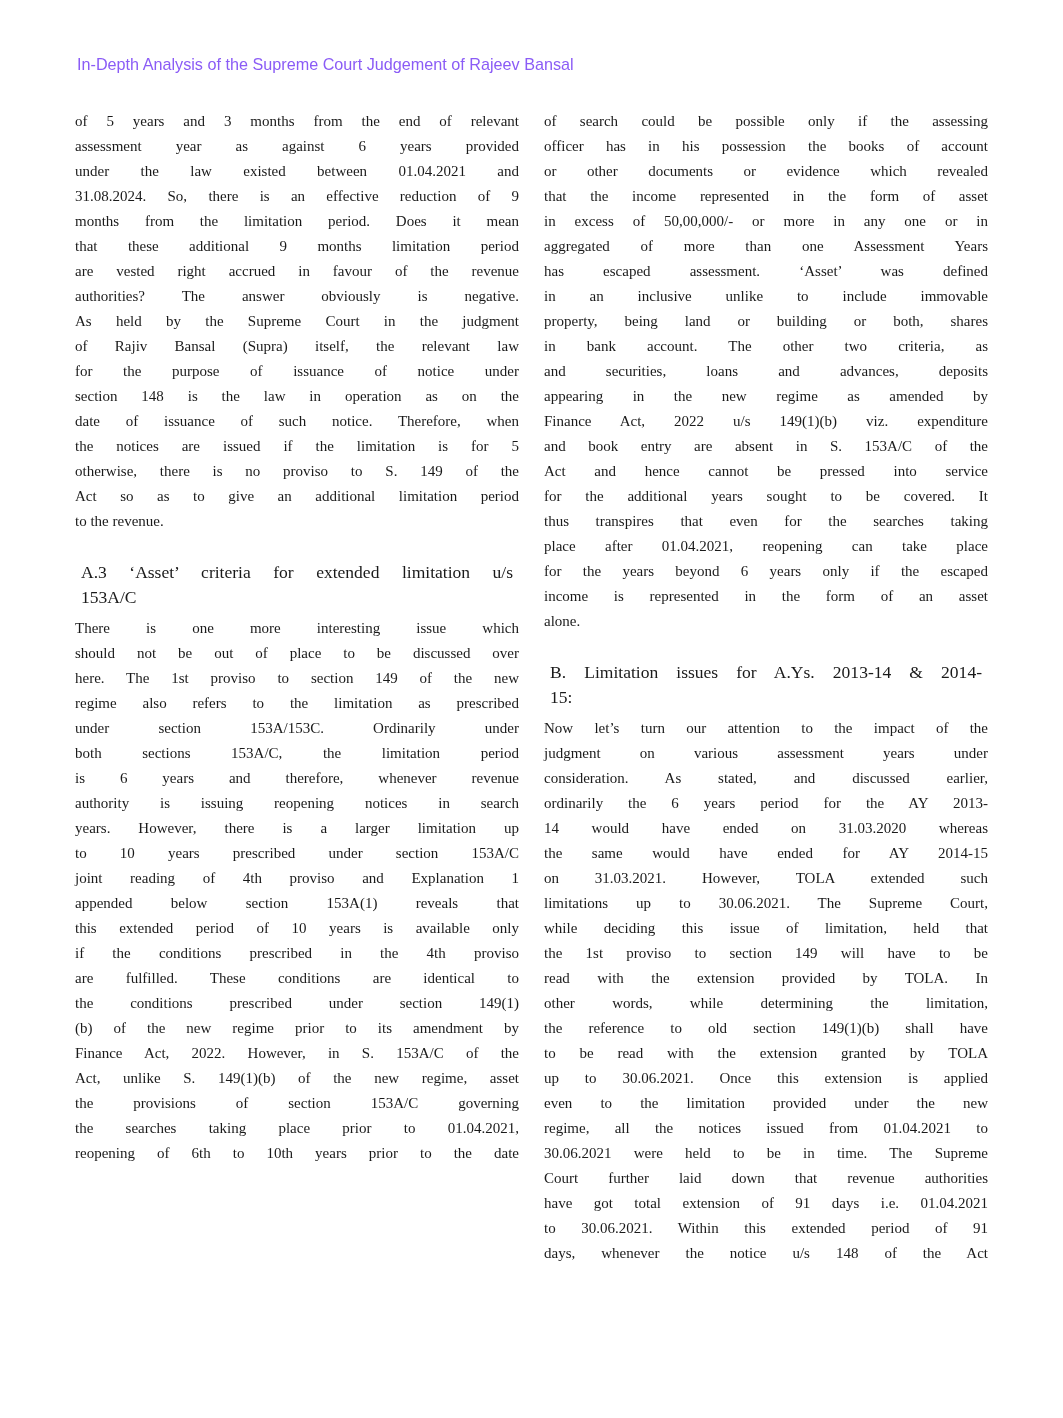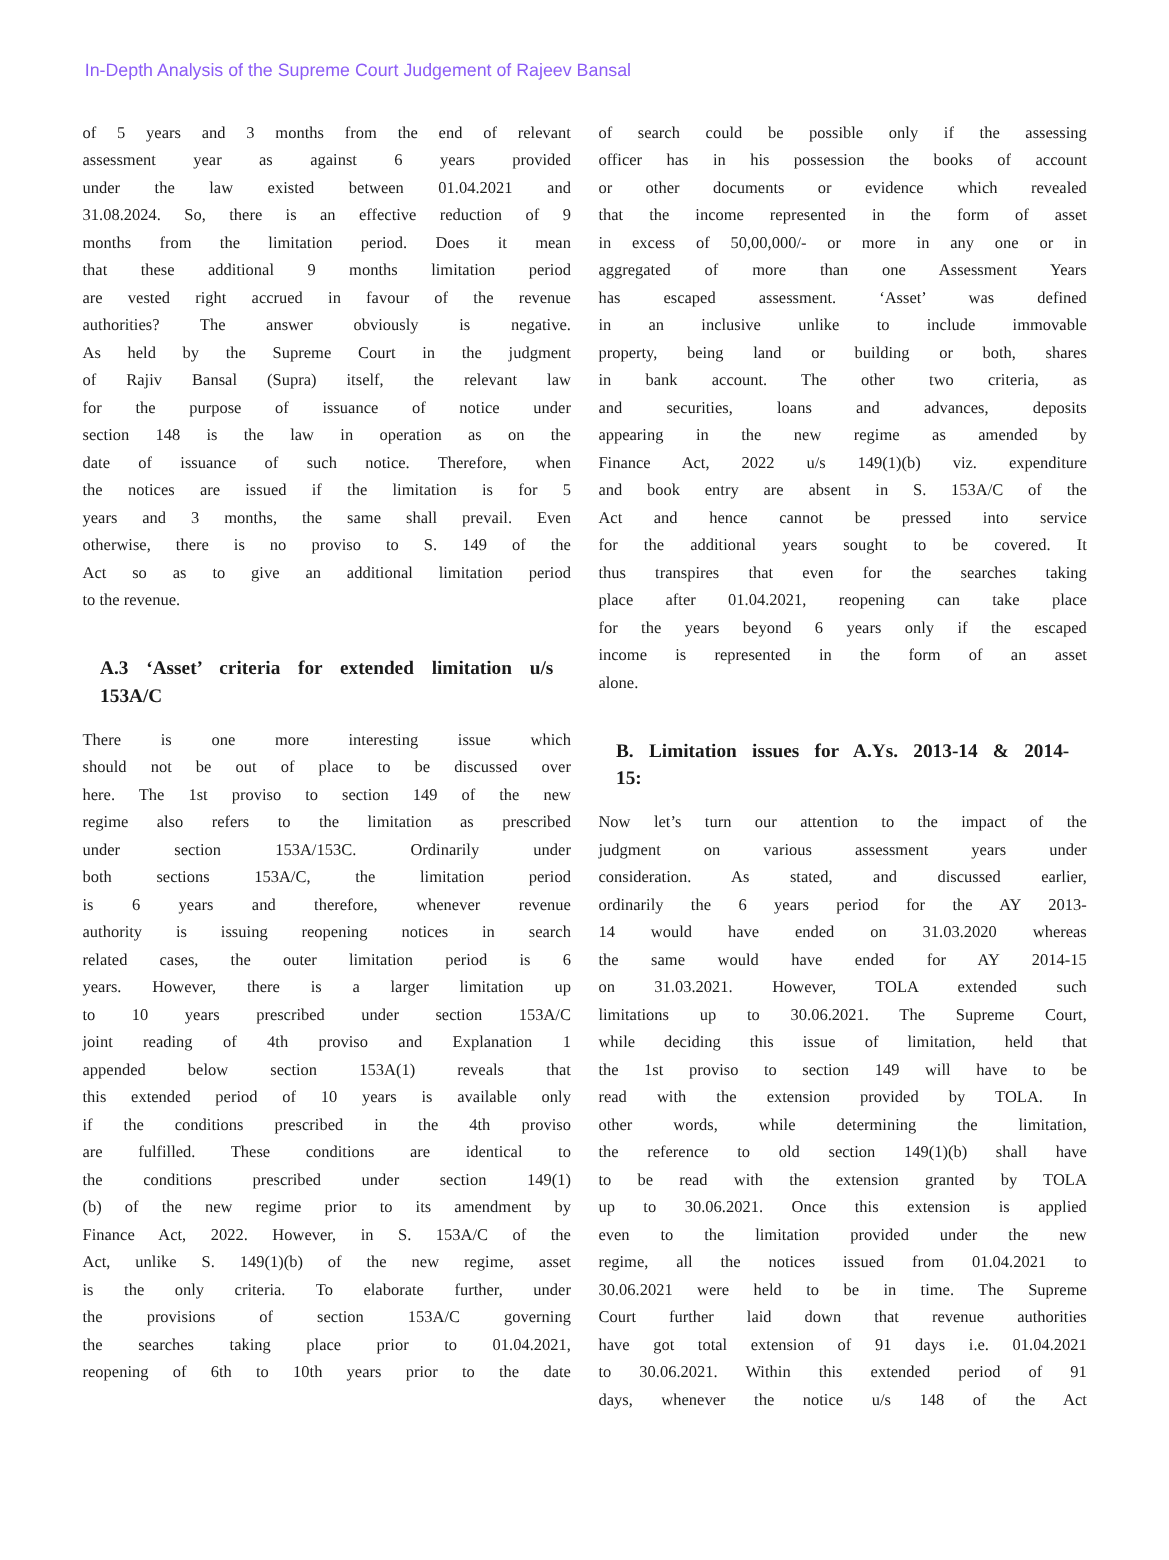--- a/index.html
+++ b/index.html
@@ -44,22 +44,22 @@
       text-align: justify;
       text-align-last: justify;
       white-space: nowrap;
       height: 25px;
       overflow: visible;
     }
     .line.last {
       text-align-last: left;
     }
     .heading {
-      font-weight: bold;
-      margin: 16px;
+      font-weight: normal;
+      margin: 6px;
     }
     .gap {
       height: 20px;
     }
   </style>
 </head>
 <body>
 
 <div class="running-header">In-Depth Analysis of the Supreme Court Judgement of Rajeev Bansal</div>
 
@@ -72,21 +72,20 @@
     <span class="line">months from the limitation period. Does it mean</span>
     <span class="line">that these additional 9 months limitation period</span>
     <span class="line">are vested right accrued in favour of the revenue</span>
     <span class="line">authorities? The answer obviously is negative.</span>
     <span class="line">As held by the Supreme Court in the judgment</span>
     <span class="line">of Rajiv Bansal (Supra) itself, the relevant law</span>
     <span class="line">for the purpose of issuance of notice under</span>
     <span class="line">section 148 is the law in operation as on the</span>
     <span class="line">date of issuance of such notice. Therefore, when</span>
     <span class="line">the notices are issued if the limitation is for 5</span>
-    <span class="line">years and 3 months, the same shall prevail. Even</span>
     <span class="line">otherwise, there is no proviso to S. 149 of the</span>
     <span class="line">Act so as to give an additional limitation period</span>
     <span class="line last">to the revenue.</span>
   </p>
 
   <div class="gap"></div>
 
   <h3 class="heading">
     <span class="line">A.3 ‘Asset’ criteria for extended limitation u/s</span>
     <span class="line last">153A/C</span>
@@ -94,33 +93,31 @@
 
   <p>
     <span class="line">There is one more interesting issue which</span>
     <span class="line">should not be out of place to be discussed over</span>
     <span class="line">here. The 1st proviso to section 149 of the new</span>
     <span class="line">regime also refers to the limitation as prescribed</span>
     <span class="line">under section 153A/153C. Ordinarily under</span>
     <span class="line">both sections 153A/C, the limitation period</span>
     <span class="line">is 6 years and therefore, whenever revenue</span>
     <span class="line">authority is issuing reopening notices in search</span>
-    <span class="line">related cases, the outer limitation period is 6</span>
     <span class="line">years. However, there is a larger limitation up</span>
     <span class="line">to 10 years prescribed under section 153A/C</span>
     <span class="line">joint reading of 4th proviso and Explanation 1</span>
     <span class="line">appended below section 153A(1) reveals that</span>
     <span class="line">this extended period of 10 years is available only</span>
     <span class="line">if the conditions prescribed in the 4th proviso</span>
     <span class="line">are fulfilled. These conditions are identical to</span>
     <span class="line">the conditions prescribed under section 149(1)</span>
     <span class="line">(b) of the new regime prior to its amendment by</span>
     <span class="line">Finance Act, 2022. However, in S. 153A/C of the</span>
     <span class="line">Act, unlike S. 149(1)(b) of the new regime, asset</span>
-    <span class="line">is the only criteria. To elaborate further, under</span>
     <span class="line">the provisions of section 153A/C governing</span>
     <span class="line">the searches taking place prior to 01.04.2021,</span>
     <span class="line">reopening of 6th to 10th years prior to the date</span>
   </p>
 </div>
 
 <div class="column col-right">
   <p>
     <span class="line">of search could be possible only if the assessing</span>
     <span class="line">officer has in his possession the books of account</span>

